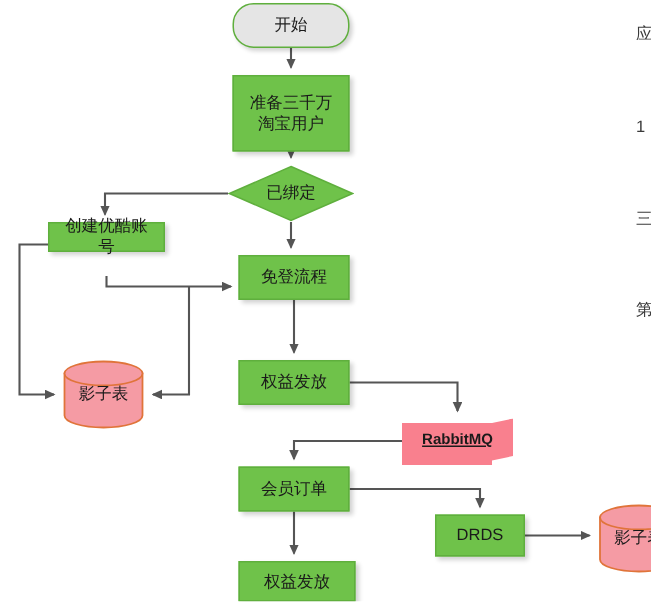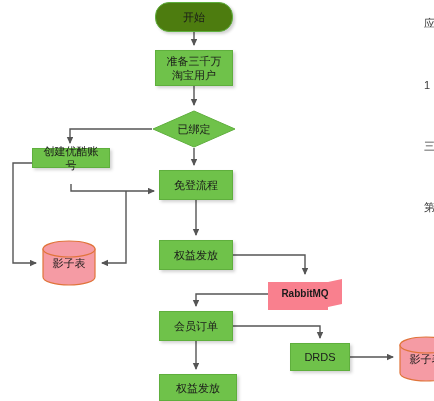--- a/index.html
+++ b/index.html
@@ -37,21 +37,21 @@
     line-height: 14px;
     color: #1a1a1a;
     z-index: 5;
   }
   .n-process {
     background: #6FC24A;
     border: 1px solid #5FAF3D;
     box-shadow: 2px 2px 3px rgba(0,0,0,0.18);
   }
   .n-terminator {
-    background: #4d7c0f;
+    background: #e5e5e5;
     border: 1px solid #5FAF3D;
     border-radius: 14px;
     box-shadow: 2px 2px 3px rgba(0,0,0,0.18);
     justify-content: center;
   }
   .n-decision {
     background: transparent;
     border: none;
     box-shadow: none;
   }
@@ -87,20 +87,21 @@
     position: absolute;
     left: 0;
     top: 0;
   }
   .n-tape .tape-label {
     position: relative;
     z-index: 2;
     font-size: 10px;
     font-weight: bold;
     color: #1a1a1a;
+    text-decoration: underline;
   }
   .side-note {
     position: absolute;
     font-size: 11px;
     line-height: 14px;
     color: #3a3a3a;
     white-space: nowrap;
     z-index: 4;
   }
 </style>
@@ -140,21 +141,21 @@
 
     <path d="M196,341 L196,369" stroke="#555555" stroke-width="1.4" fill="none" marker-end="url(#arrowhead)"></path>
 
     <path d="M350,357 L393,357" stroke="#555555" stroke-width="1.4" fill="none" marker-end="url(#arrowhead)"></path>
   </svg>
 
   <div class="node n-terminator" style="left:155px; top:2px; width:78px; height:30px;">
     <span>开始</span>
   </div>
 
-  <div class="node n-process" style="left:155px; top:50px; width:78px; height:36px;">
+  <div class="node n-process" style="left:155px; top:50px; width:78px; height:51px;">
     <span class="ml">准备三千万<br>淘宝用户</span>
   </div>
 
   <div class="node n-decision" style="left:152px; top:110px; width:84px; height:38px;">
     <svg class="dia-svg" width="84" height="38" viewBox="0 0 84 38" xmlns="http://www.w3.org/2000/svg">
       <polygon points="42,1 83,19 42,37 1,19" fill="#6FC24A" stroke="#5FAF3D" stroke-width="1"></polygon>
     </svg>
     <span class="dia-label">已绑定</span>
   </div>
 

